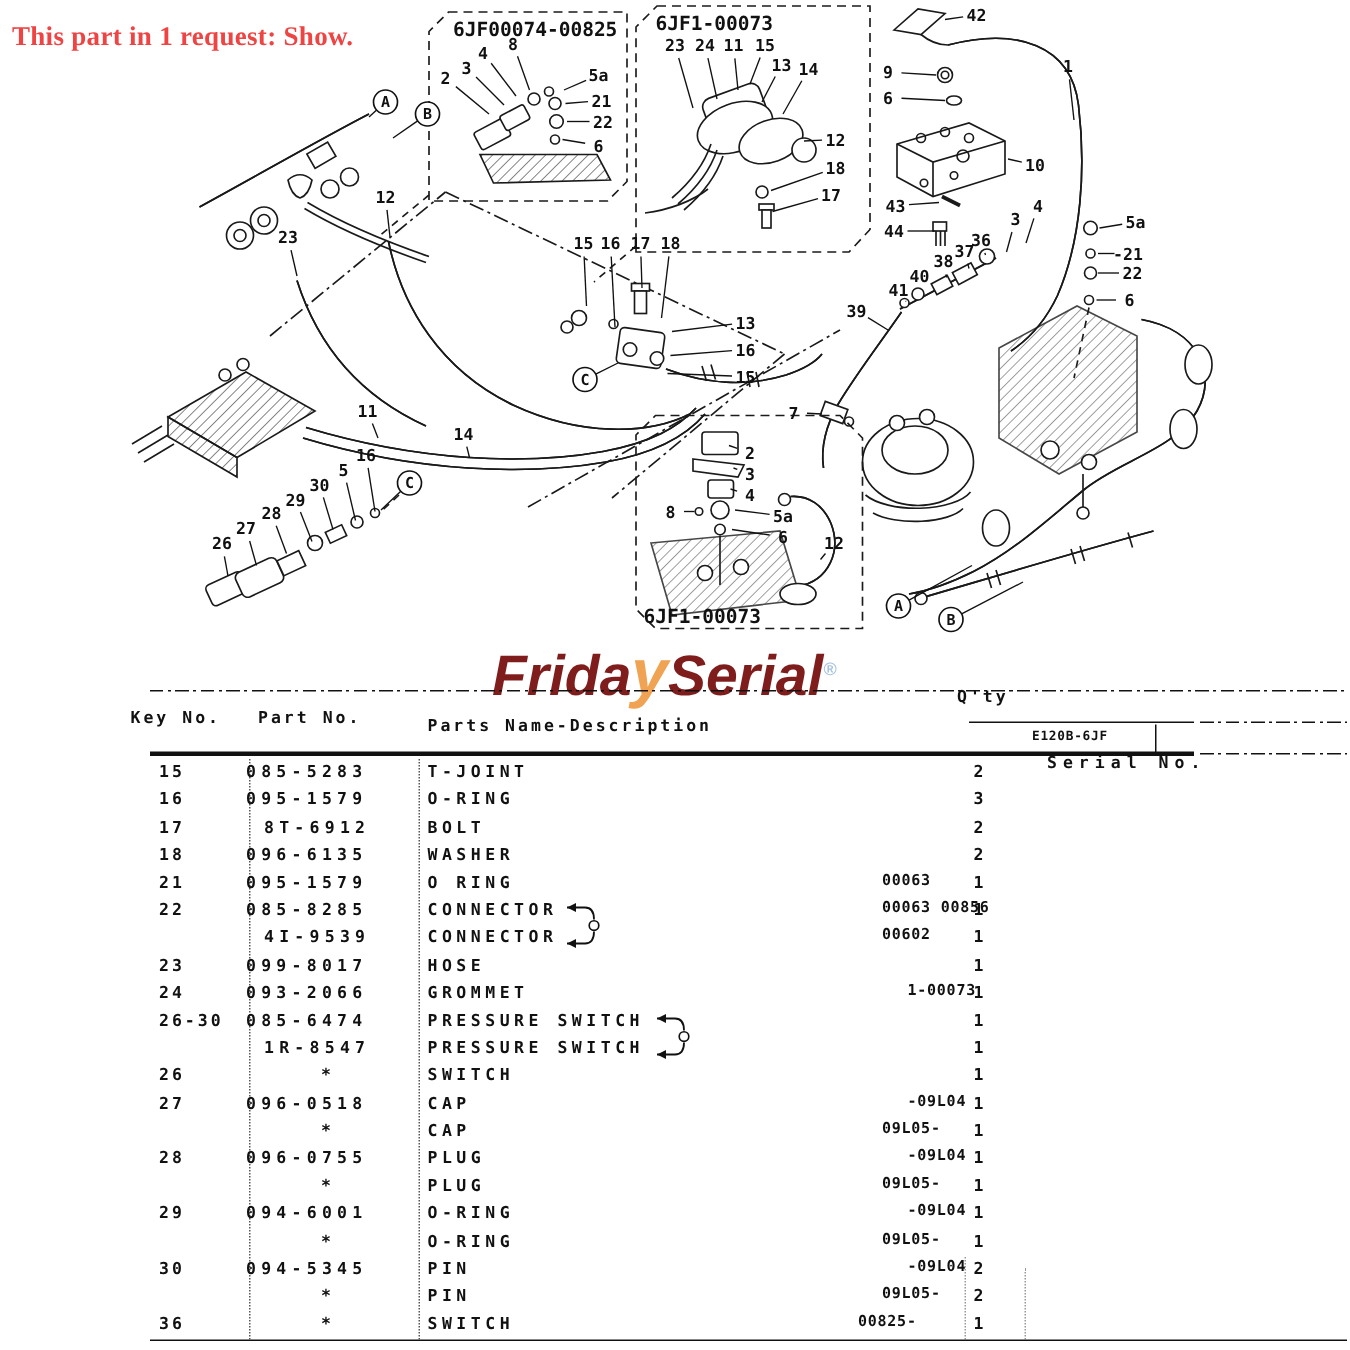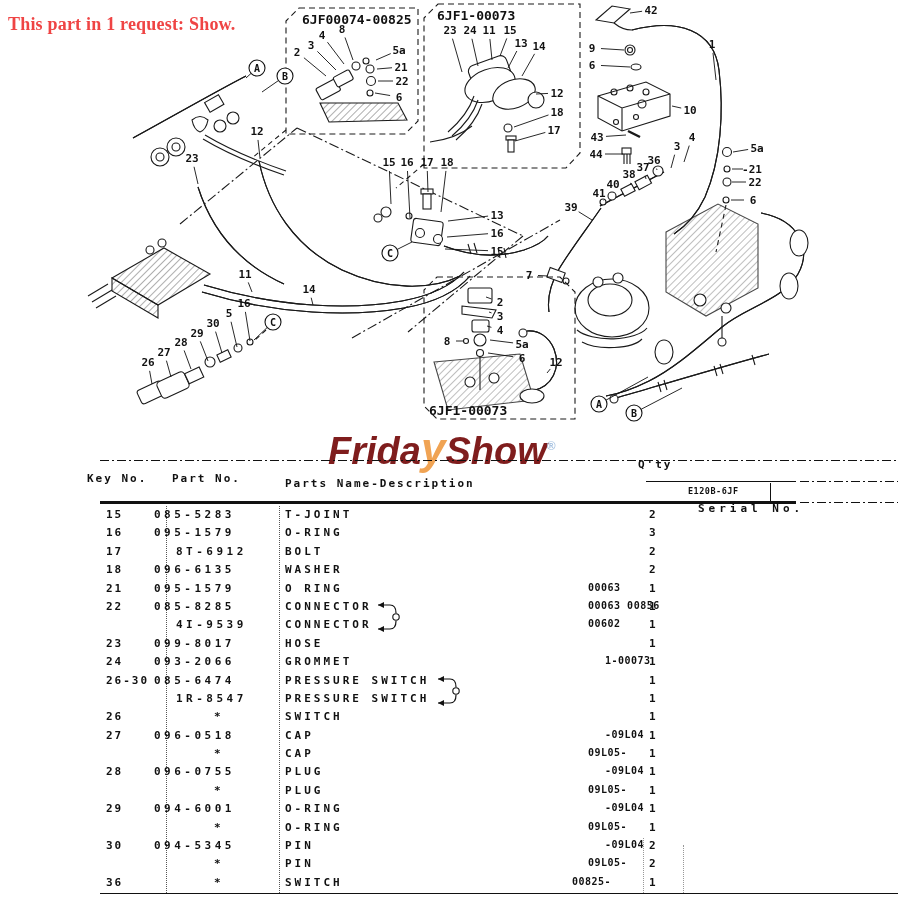--- a/index.html
+++ b/index.html
@@ -38,21 +38,21 @@
   .hline.heavy{height:3px;}
   .hline.dashdot{background:repeating-linear-gradient(90deg,#111 0 9px,transparent 9px 12px,#111 12px 14px,transparent 14px 17px);}
   .vline{position:absolute;width:0;border-left:1px dotted #555;}
   .vsolid{position:absolute;width:1px;background:#111;}
   #thead div{position:absolute;font:700 11px "DejaVu Sans Mono",monospace;letter-spacing:2px;white-space:pre;}
   #thead .sub{font-size:8.5px;letter-spacing:.5px;}
   #rows{position:absolute;left:100px;top:506px;width:798px;}
   .trow{position:relative;height:18.4px;font:600 11px "DejaVu Sans Mono",monospace;}
   .trow span{position:absolute;top:2px;white-space:pre;}
   .c-key{left:6px;letter-spacing:2px;}
-  .c-part{left:54px;letter-spacing:3.5px;}
+  .c-part{left:64px;letter-spacing:3.5px;}
   .c-part.pad1{left:76px;}
   .c-part.star{left:114px;}
   .c-desc{left:185px;letter-spacing:3px;}
   .c-qty{left:549px;letter-spacing:1px;}
   .c-ser{font-size:10px;letter-spacing:.5px;top:4px;font-weight:600;}
   .c-ser.s1{left:472px;}
   .c-ser.s2{left:488px;}
   .c-ser.s3{left:505px;}
   .xarrow{position:absolute;}
 </style>
@@ -374,21 +374,21 @@
         <text x="273" y="325.5">C</text>
         <line x1="606.006706052951" y1="400.1391619708229" x2="648" y2="377"></line>
         <circle cx="599" cy="404" r="8"></circle>
         <text x="599" y="407.5">A</text>
         <line x1="641.0953126733358" y1="409.30452464930426" x2="682" y2="388"></line>
         <circle cx="634" cy="413" r="8"></circle>
         <text x="634" y="416.5">B</text>
       </g>
   </svg>
 
-  <div id="logo"><span class="blu">Frida</span><span class="org">y</span><span class="blu">Show</span><span class="reg">®</span></div>
+  <div id="logo"><span class="blu">Frida</span><span class="org">y</span><span class="blu">Serial</span><span class="reg">®</span></div>
 
   <div class="hline dashdot" style="left:100px;top:460px;width:798px;"></div>
   <div class="hline" style="left:646px;top:481px;width:150px;"></div>
   <div class="hline dashdot" style="left:800px;top:481px;width:98px;"></div>
   <div class="hline heavy" style="left:100px;top:501px;width:696px;"></div>
   <div class="hline dashdot" style="left:800px;top:502px;width:98px;"></div>
   <div class="hline" style="left:100px;top:893px;width:798px;"></div>
   <div class="vsolid" style="left:770px;top:483px;height:19px;"></div>
   <div class="vline" style="left:166px;top:506px;height:387px;"></div>
   <div class="vline" style="left:279px;top:506px;height:387px;"></div>

